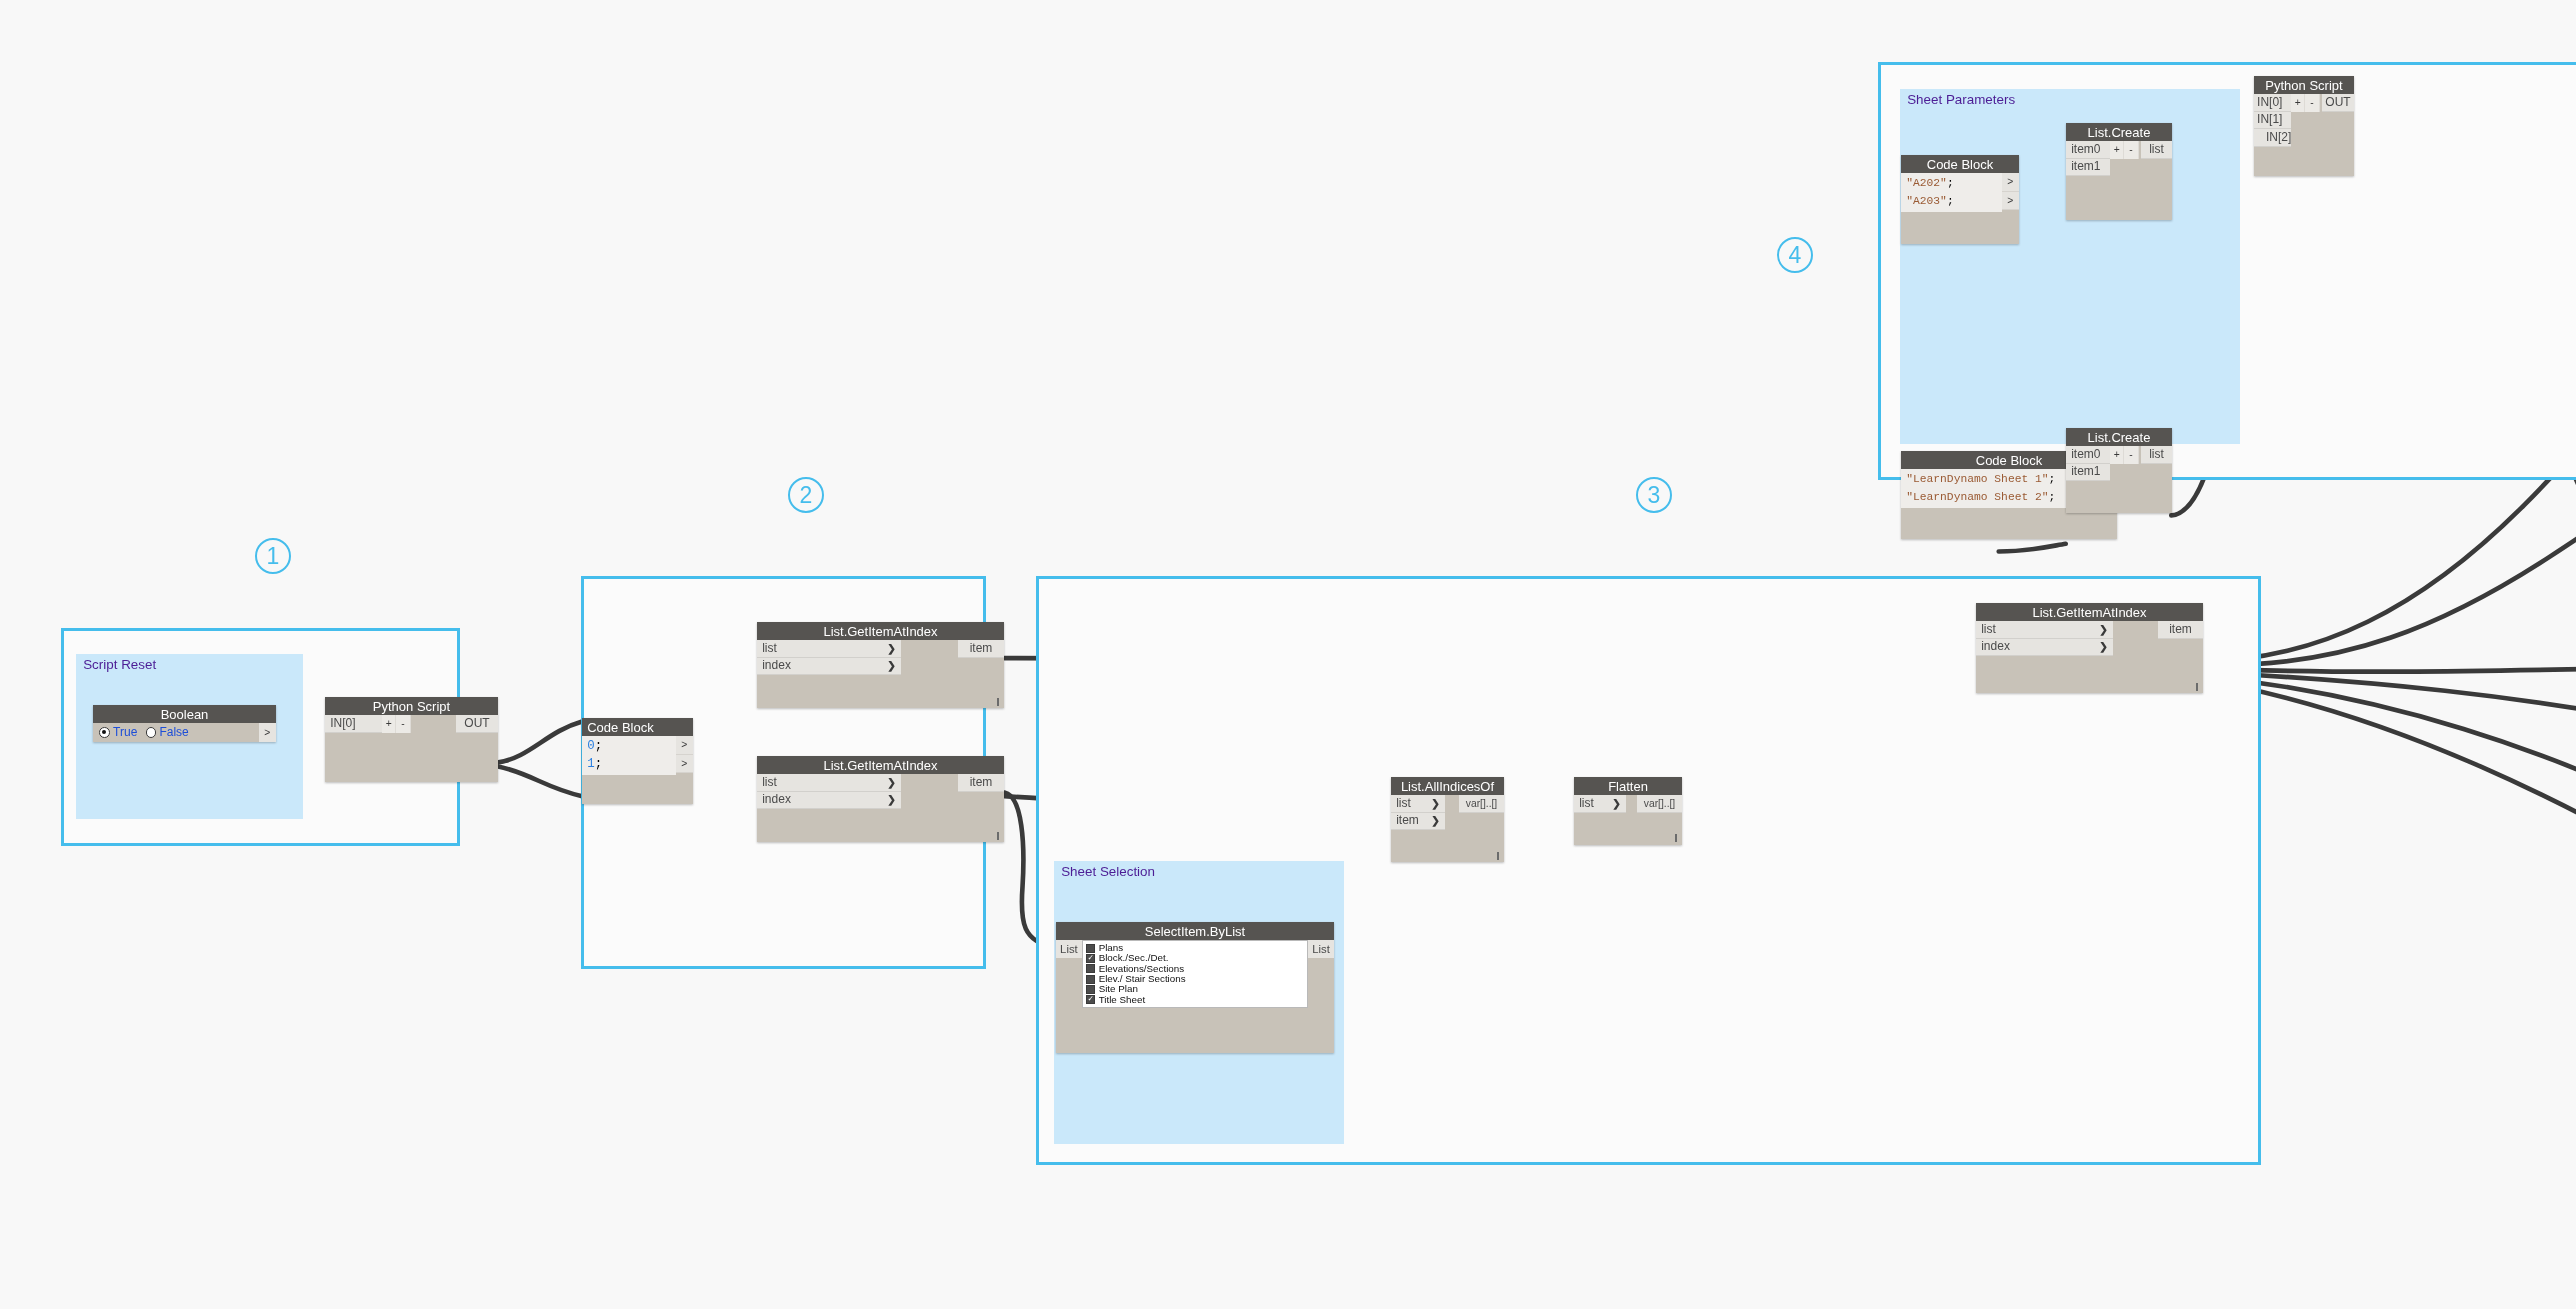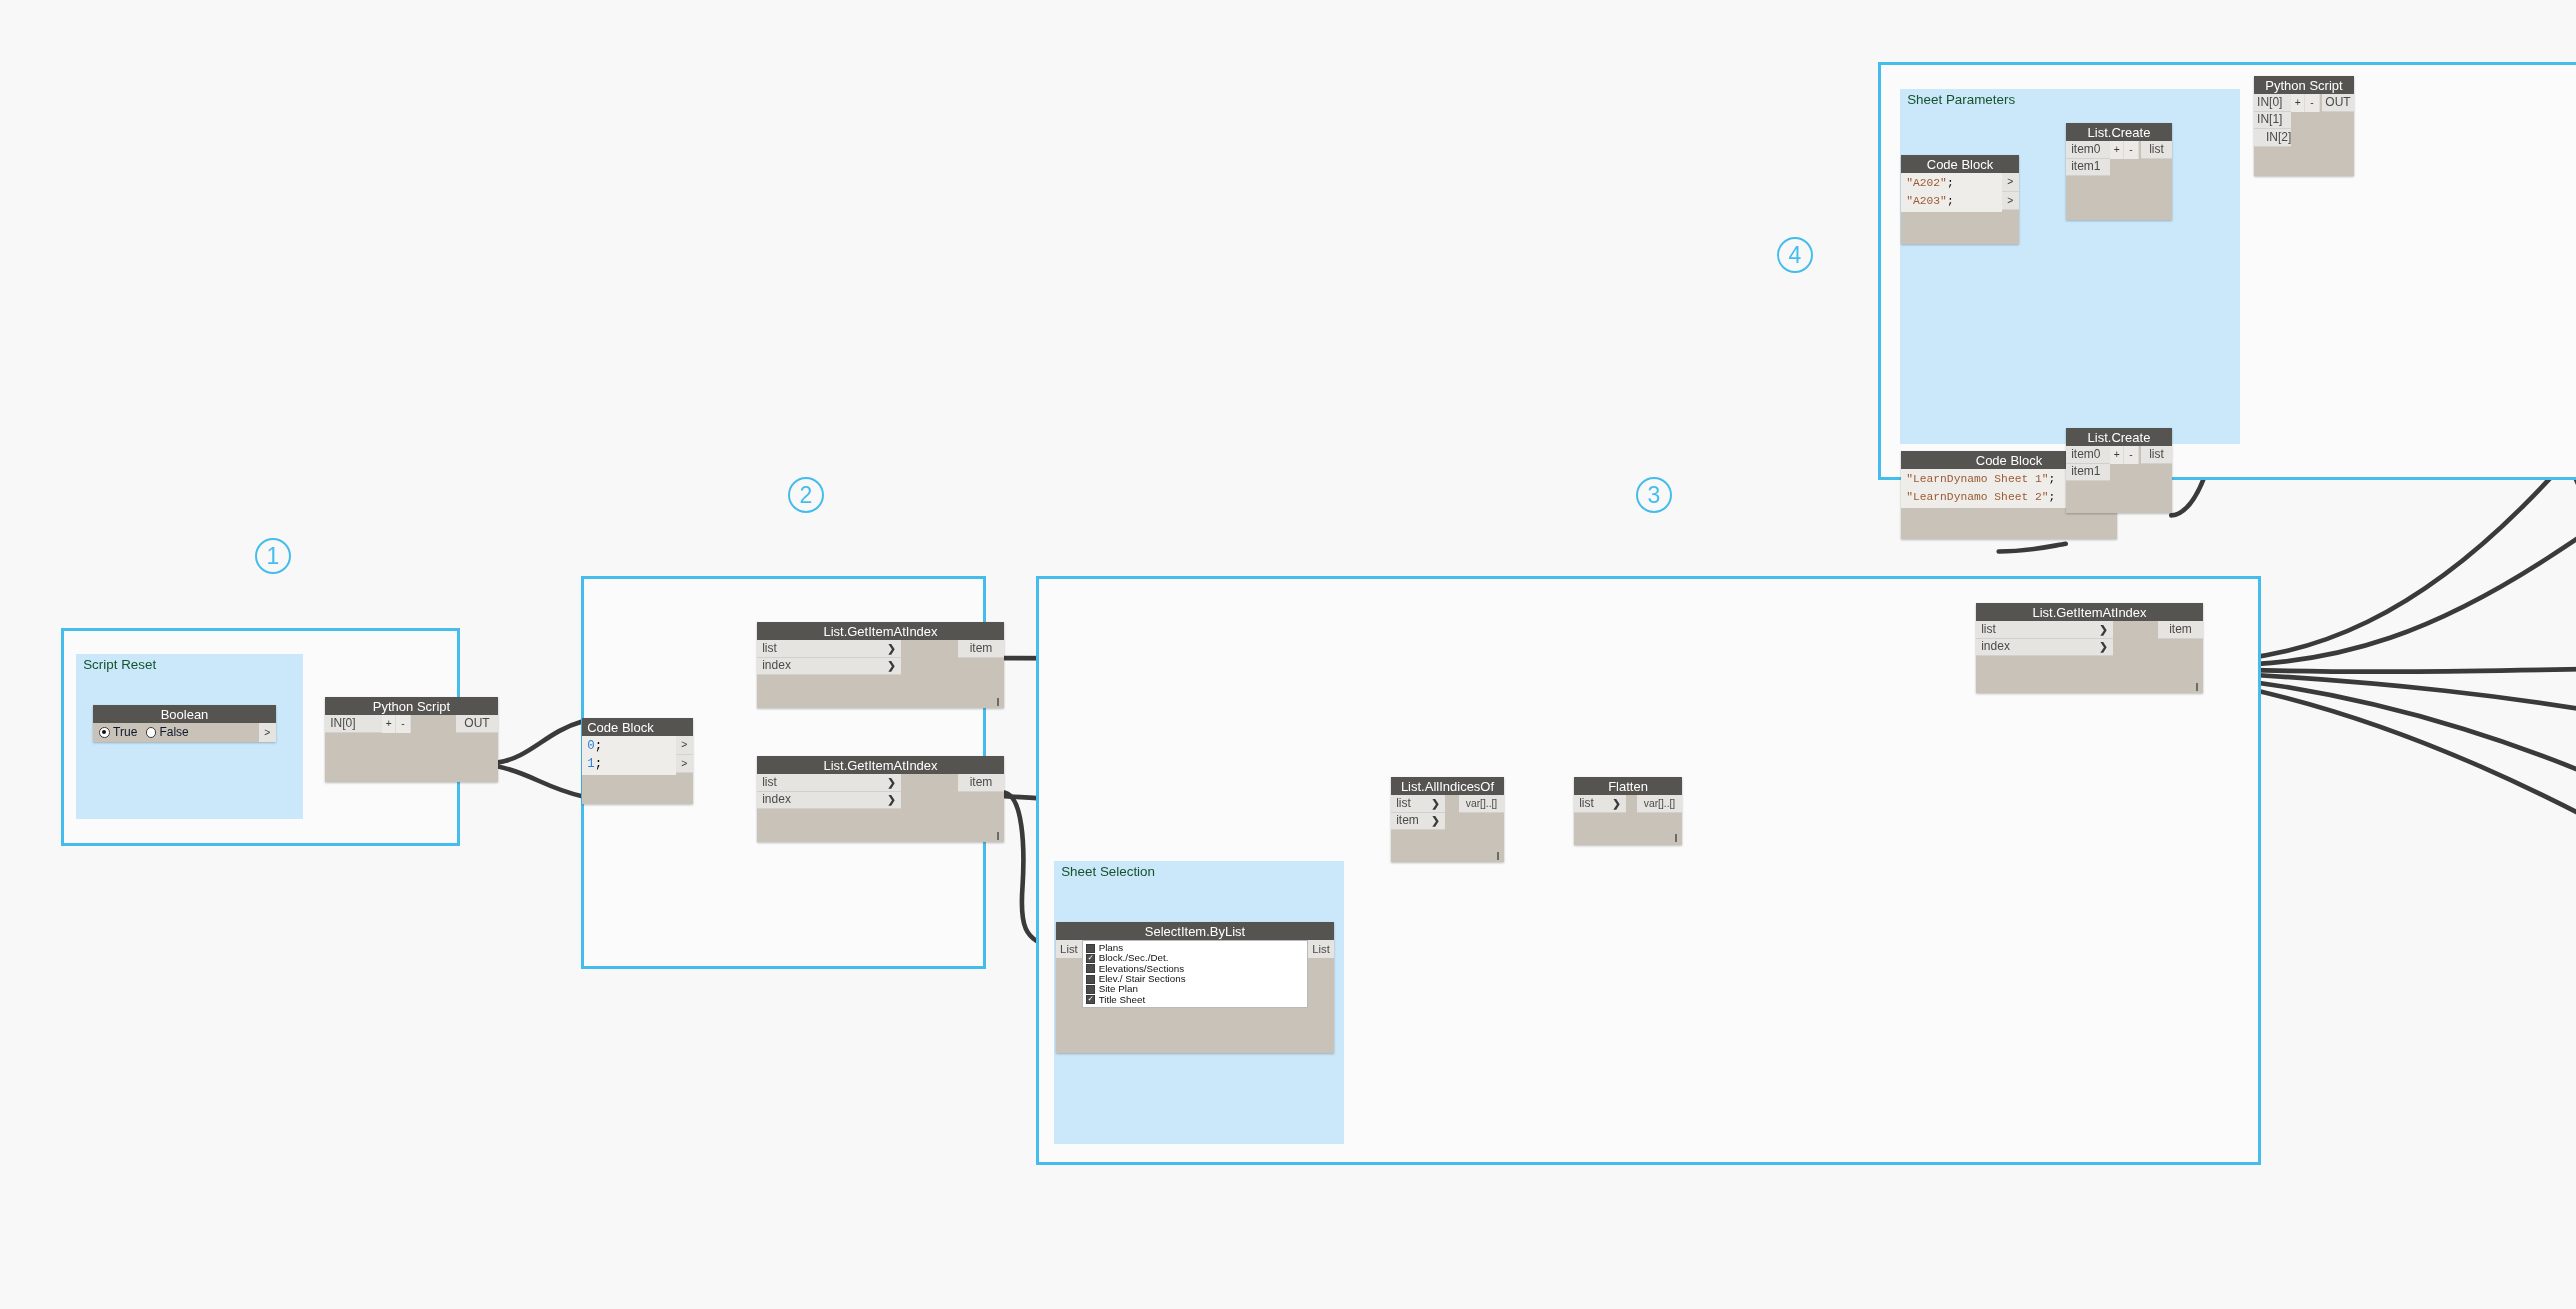--- a/index.html
+++ b/index.html
@@ -8,21 +8,21 @@
     width:3677px;height:1310px;position:relative;overflow:hidden;
     background:#f8f8f8;
   }
   #canvas{position:absolute;inset:0;}
   svg.wires{position:absolute;left:0;top:0;width:3677px;height:1310px;pointer-events:none;}
 
   
   .frame{position:absolute;border:3.6px solid #45bdec;background:#fbfbfb;}
   
   .lgroup{position:absolute;background:#cae8fa;}
-  .lgroup-title{position:absolute;left:7.2px;top:3.1px;font-size:13.4px;color:#14532d;
+  .lgroup-title{position:absolute;left:7.2px;top:3.1px;font-size:13.4px;color:#4c1d95;
      font-family:"Liberation Sans",sans-serif;white-space:nowrap;}
 
   
   .node{position:absolute;box-shadow:0 1px 2.1px rgba(0,0,0,.25);}
   .node-hdr{background:#565451;color:#fff;text-align:center;
      font-size:13px;line-height:20.6px;height:18px;white-space:nowrap;
      padding:0 5.2px;box-sizing:border-box;}
   .node-body{background:#c8c2b8;position:relative;}
   .ports{display:flex;align-items:stretch;}
   .port-col{display:flex;flex-direction:column;}
@@ -33,21 +33,21 @@
   .port.out{justify-content:center;}
   .spacer{flex:1;}
   .tiny-btn{background:#eceae6;color:#3a3a3a;font-size:10.3px;width:13.4px;height:17.5px;
      display:flex;align-items:center;justify-content:center;border-right:0.5px solid #dedbd6;}
   .node-foot{height:11.3px;position:relative;}
   .node-foot .bar{position:absolute;right:5.2px;bottom:2.1px;width:1.5px;height:8.2px;background:#6b6b6b;}
 
   
   .bool-row{display:flex;align-items:center;background:#c8c2b8;height:18.5px;}
   .bool-opts{display:flex;align-items:center;gap:8.2px;padding:0 6.2px;flex:1;}
-  .radio{display:flex;align-items:center;gap:3.1px;font-size:12px;color:#0f172a;white-space:nowrap;}
+  .radio{display:flex;align-items:center;gap:3.1px;font-size:12px;color:#1d4ed8;white-space:nowrap;}
   .dot{width:8.8px;height:8.8px;border-radius:50%;background:#fff;border:0.8px solid #3a3a3a;
      display:inline-block;position:relative;}
   .dot.on::after{content:"";position:absolute;left:1.8px;top:1.8px;width:4.1px;height:4.1px;
      border-radius:50%;background:#111;}
   .outport{background:#e6e4e0;width:17.5px;height:18.5px;display:flex;align-items:center;
      justify-content:center;font-size:10.3px;color:#3a3a3a;}
 
   
   .cb-row{display:flex;align-items:stretch;}
   .cb-lines{background:#efedea;padding:2.1px 5.2px;font-family:"Liberation Mono",monospace;

